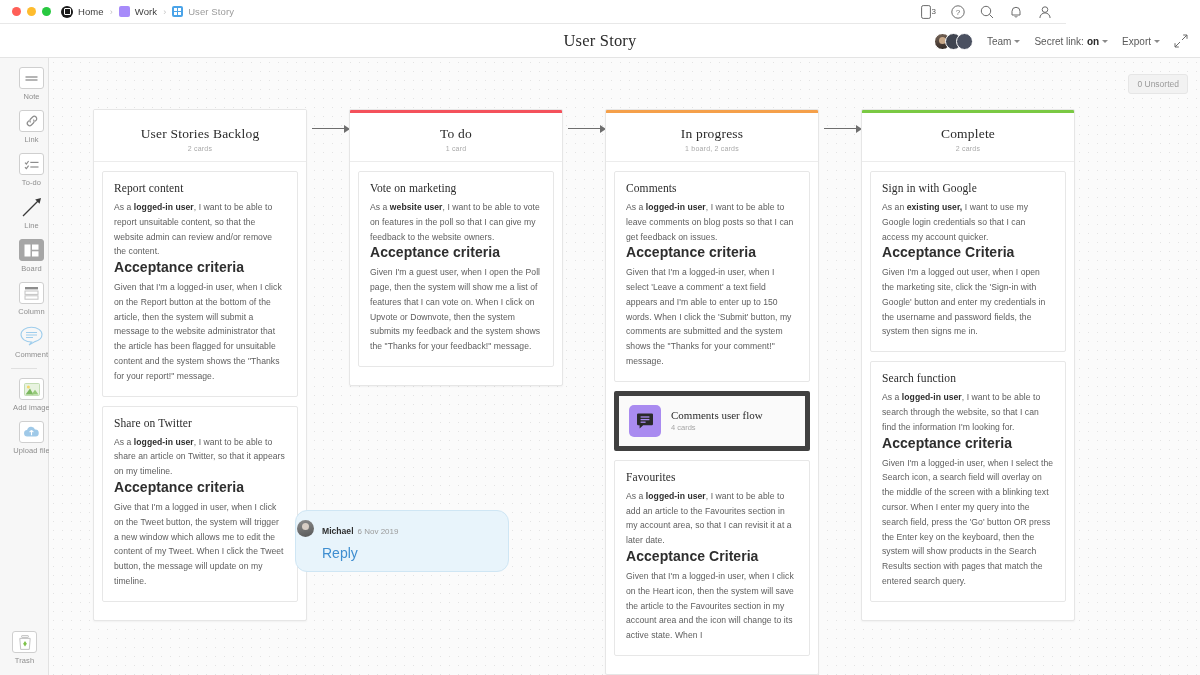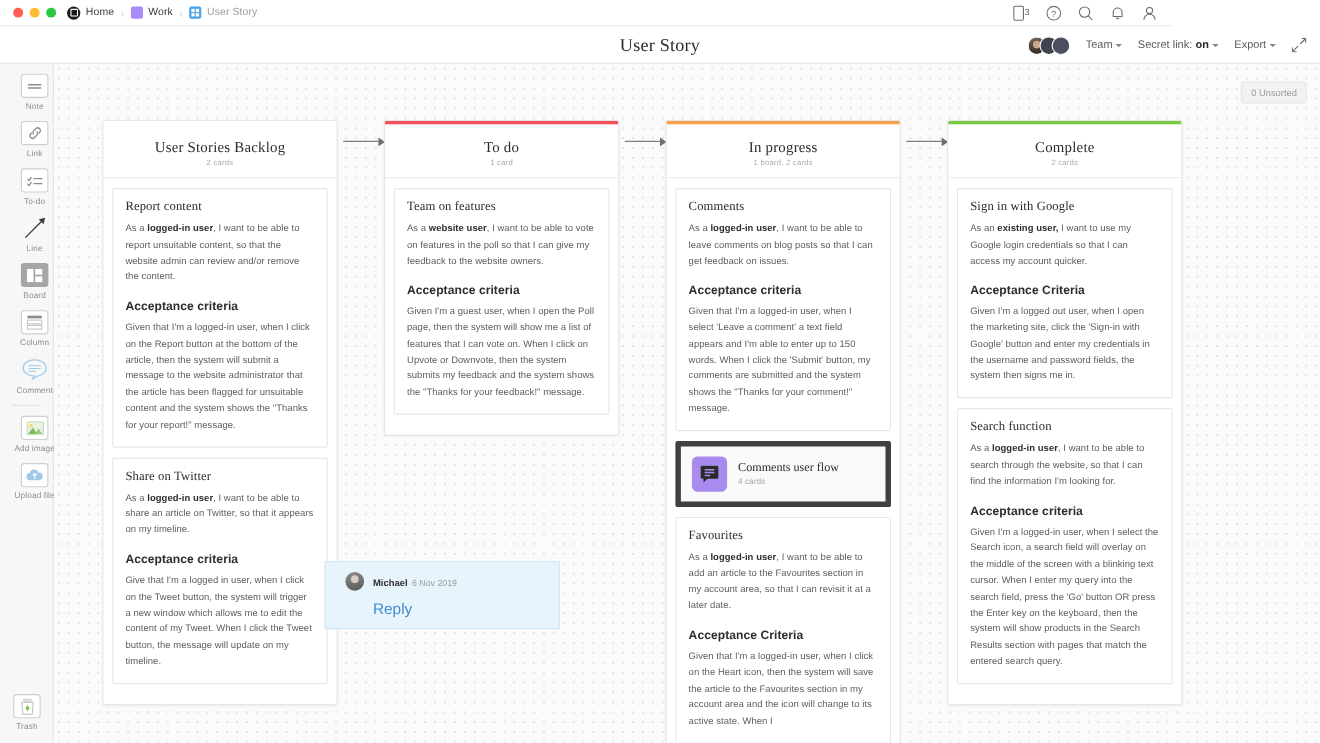--- a/index.html
+++ b/index.html
@@ -122,22 +122,22 @@
   }
   .card-title {
     font-family: "Liberation Serif", serif; font-size: 11.5px; color: #2b2b2b;
     margin-bottom: 6px; letter-spacing: .1px;
   }
   .card-p {
     font-size: 8.6px; line-height: 1.72; color: #5d5d5d; letter-spacing: .05px;
   }
   .card-p b { color: #2e2e2e; font-weight: 700; }
   .card-sub {
-    font-size: 11px; font-weight: 700; color: #2e2e2e;
-    margin-top: 14px; margin-bottom: 5px; letter-spacing: .05px;
+    font-size: 14px; font-weight: 700; color: #2e2e2e;
+    margin-bottom: 5px; letter-spacing: .05px;
   }
 
   .board-card {
     background: #fafafa; border: 5px solid #404040; border-radius: 2px;
     padding: 9px 10px; margin-bottom: 9px; display: flex; align-items: center; gap: 10px;
   }
   .board-ic {
     width: 32px; height: 32px; border-radius: 5px; background: #a98bf0;
     display: flex; align-items: center; justify-content: center; flex: 0 0 auto;
   }
@@ -148,21 +148,21 @@
   .arrow { position: absolute; height: 9px; display: flex; align-items: center; }
   .arrow .line { height: 1.2px; background: #6e6e6e; flex: 1; }
   .arrow .head {
     width: 0; height: 0; border-top: 4px solid transparent; border-bottom: 4px solid transparent;
     border-left: 6px solid #6e6e6e;
   }
 
   
   .comment {
     position: absolute; background: #e8f4fb; border: 1px solid #cfe6f4;
-    border-radius: 0; padding: 9px 18px 10px; width: 214px;
+    border-radius: 12px; padding: 9px 1px 10px; width: 214px;
     display: flex; gap: 8px;
   }
   .cm-av { width: 17px; height: 17px; border-radius: 50%; flex: 0 0 auto;
            background: linear-gradient(165deg,#8d8d8d,#575757); position: relative; overflow: hidden; }
   .cm-av::after { content:""; position:absolute; left:4.5px; top:3px; width:7px; height:7px; border-radius:50%; background:#d7cdc4; }
   .cm-name { font-size: 8.6px; font-weight: 700; color: #2e2e2e; }
   .cm-date { font-size: 8px; color: #9b9b9b; margin-left: 4px; }
   .cm-text { font-size: 8.4px; color: #4f4f4f; line-height: 1.6; margin-top: 4px; }
   .cm-reply { font-size: 14px; color: #3f8ed0; margin-top: 7px; }
 </style>
@@ -419,21 +419,21 @@
   </div>
 
   <div class="col" style="left:300px;">
     <div class="col-top" style="background:#f4515b;"></div>
     <div class="col-head">
       <div class="col-title">To do</div>
       <div class="col-sub">1 card</div>
     </div>
     <div class="col-body">
       <div class="card">
-        <div class="card-title">Team on features</div>
+        <div class="card-title">Vote on marketing</div>
         <div class="card-p">
           <span>As a </span><b>website user</b><span>, I want to be able to vote on features in the poll so that I can give my feedback to the website owners.</span>
         </div>
         <div class="card-sub">Acceptance criteria</div>
         <div class="card-p">Given I'm a guest user, when I open the Poll page, then the system will show me a list of features that I can vote on. When I click on Upvote or Downvote, then the system submits my feedback and the system shows the "Thanks for your feedback!" message.</div>
       </div>
     </div>
   </div>
 
   <div class="col" style="left:556px;">

